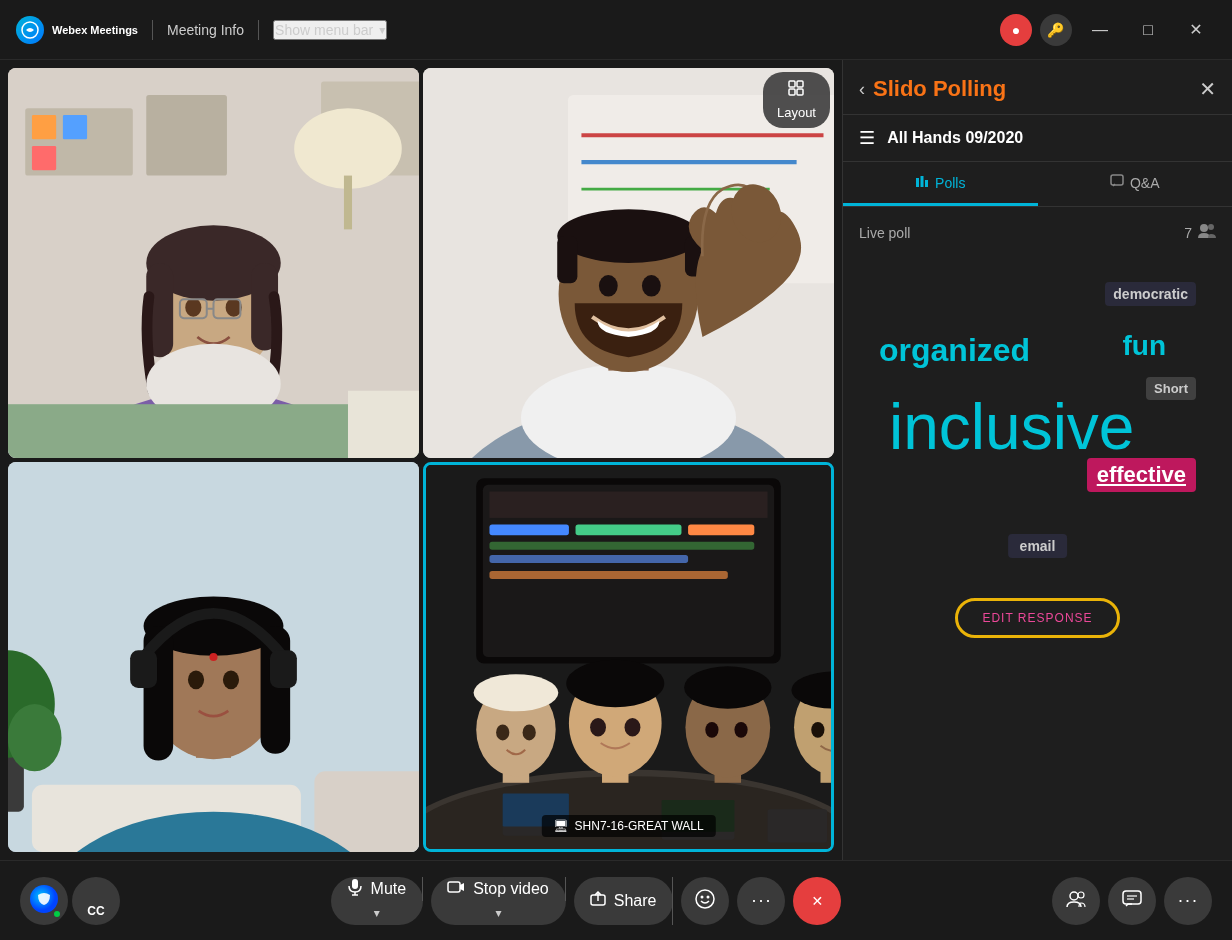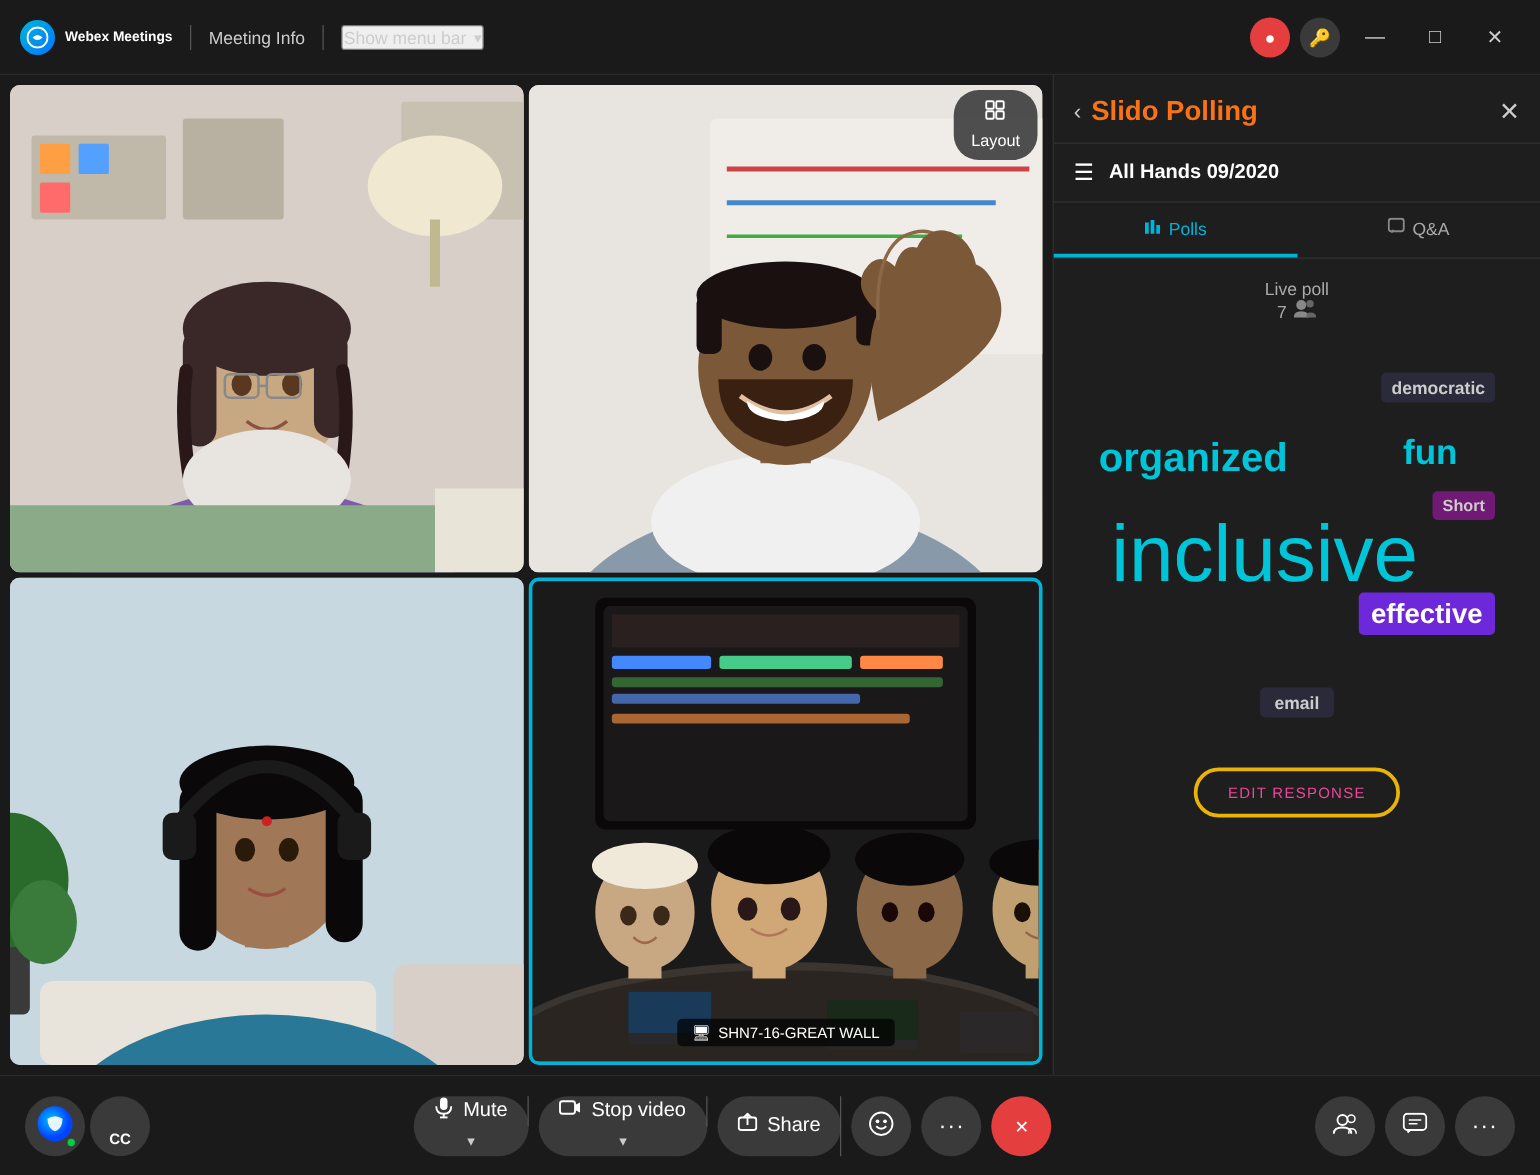--- a/index.html
+++ b/index.html
@@ -242,21 +242,20 @@
       flex: 1;
       padding: 16px;
       overflow-y: auto;
     }
 
     .live-poll-bar {
       display: flex;
       align-items: center;
       justify-content: space-between;
       margin-bottom: 20px;
-      flex-direction: column;
     }
     .live-poll-label {
       color: #aaa;
       font-size: 14px;
     }
     .poll-count {
       display: flex;
       align-items: center;
       gap: 6px;
       color: #aaa;
@@ -707,23 +706,23 @@
               <path d="M10 15 Q10 11 13 11 Q18 11 18 15" fill="#666"></path>
             </svg>
           </span>
         </div>
       </div>
 
       <div id="word-cloud" style="position:relative; height:320px; overflow:hidden;">
         <span class="word-item" style="top:20px; right:20px; font-size:14px; color:#ccc; background:#2a2a3a; padding:4px 8px; border-radius:4px;">democratic</span>
         <span class="word-item" style="top:70px; left:20px; font-size:32px; color:#00c4d8; font-weight:700;">organized</span>
         <span class="word-item" style="top:68px; right:50px; font-size:28px; color:#00c4d8; font-weight:700;">fun</span>
-        <span class="word-item" style="top:115px; right:20px; font-size:13px; color:#ccc; background:#701a75; padding:4px 8px; border-radius:4px;">Short</span>
+        <span class="word-item" style="top:115px; right:20px; font-size:13px; color:#ccc; background:#404040; padding:4px 8px; border-radius:4px;">Short</span>
         <span class="word-item" style="top:128px; left:30px; font-size:64px; color:#00c4d8; font-weight:400;">inclusive</span>
-        <span class="word-item" style="top:196px; right:20px; font-size:22px; color:#fff; background:#6d28d9; padding:4px 10px; border-radius:4px; font-weight:700;">effective</span>
+        <span class="word-item" style="top:196px; right:20px; font-size:22px; color:#fff; background:#be185d; padding:4px 10px; border-radius:4px; font-weight:700;text-decoration:underline;">effective</span>
         <span class="word-item" style="top:272px; left:50%; transform:translateX(-50%); font-size:14px; color:#ccc; background:#2a2a3a; padding:4px 12px; border-radius:4px;">email</span>
       </div>
 
       <button id="edit-response-btn">EDIT RESPONSE</button>
     </div>
   </div>
 </div>
 
 <div id="toolbar">
   <div class="toolbar-left">

